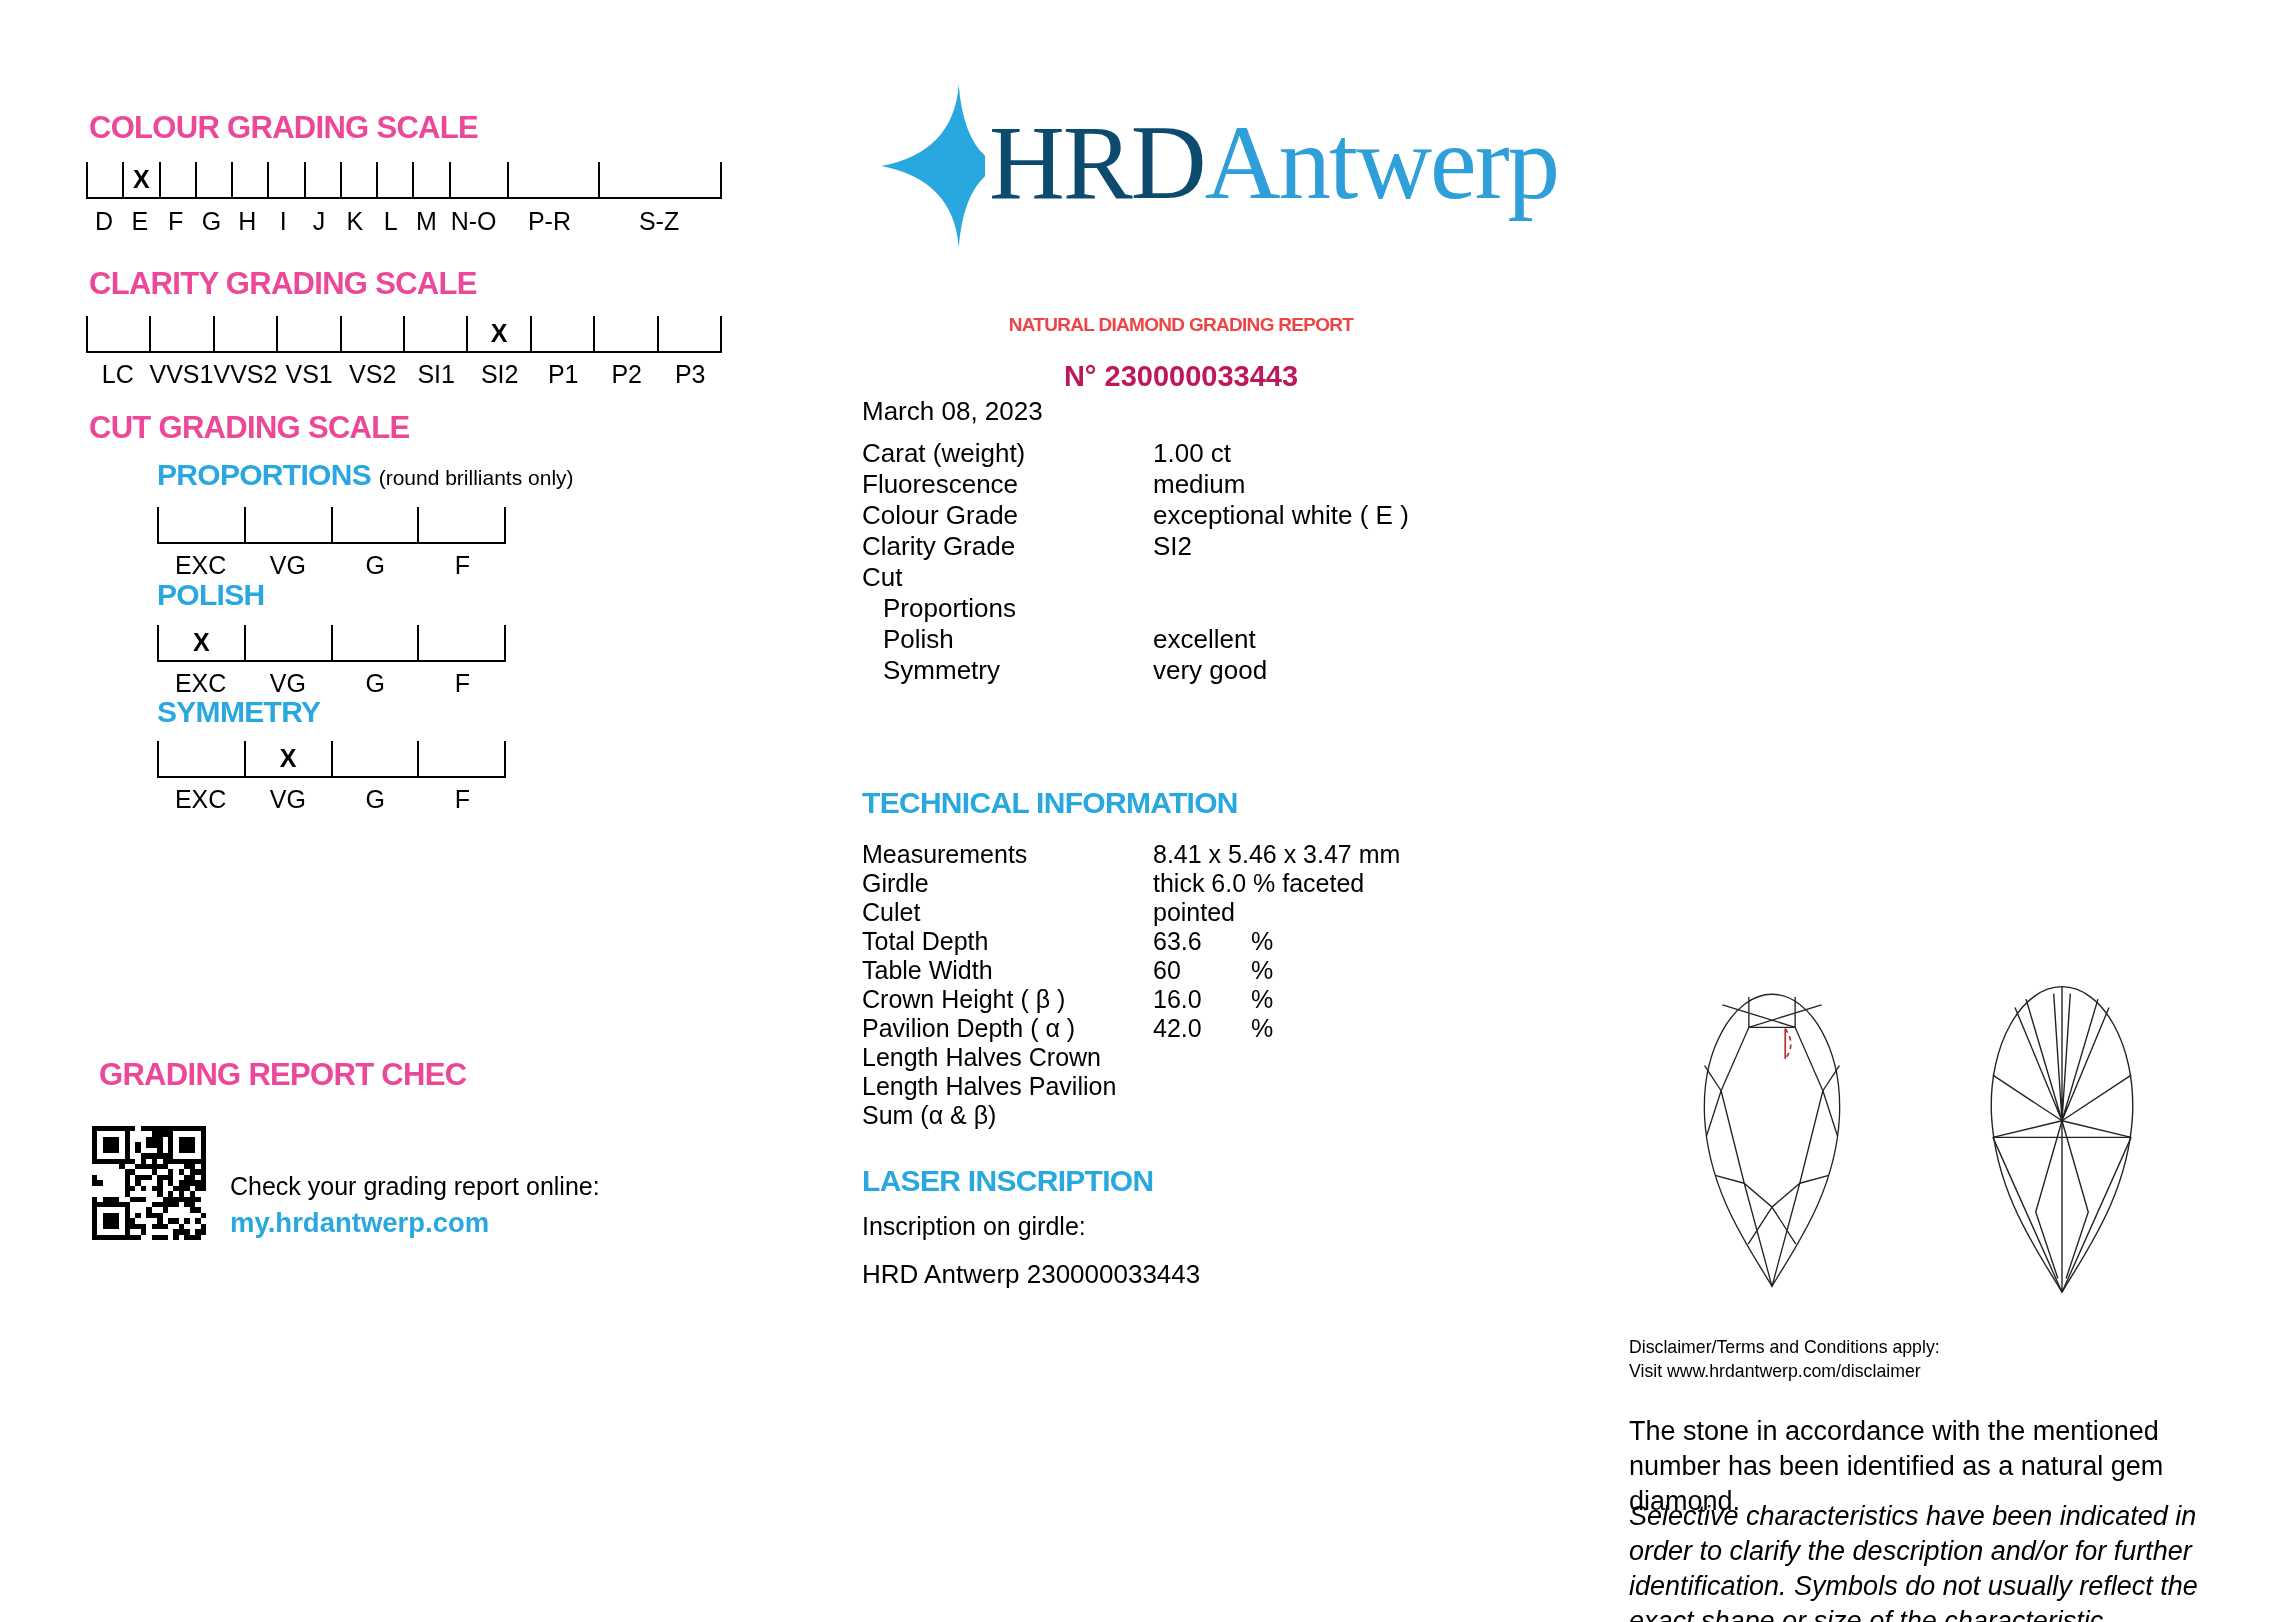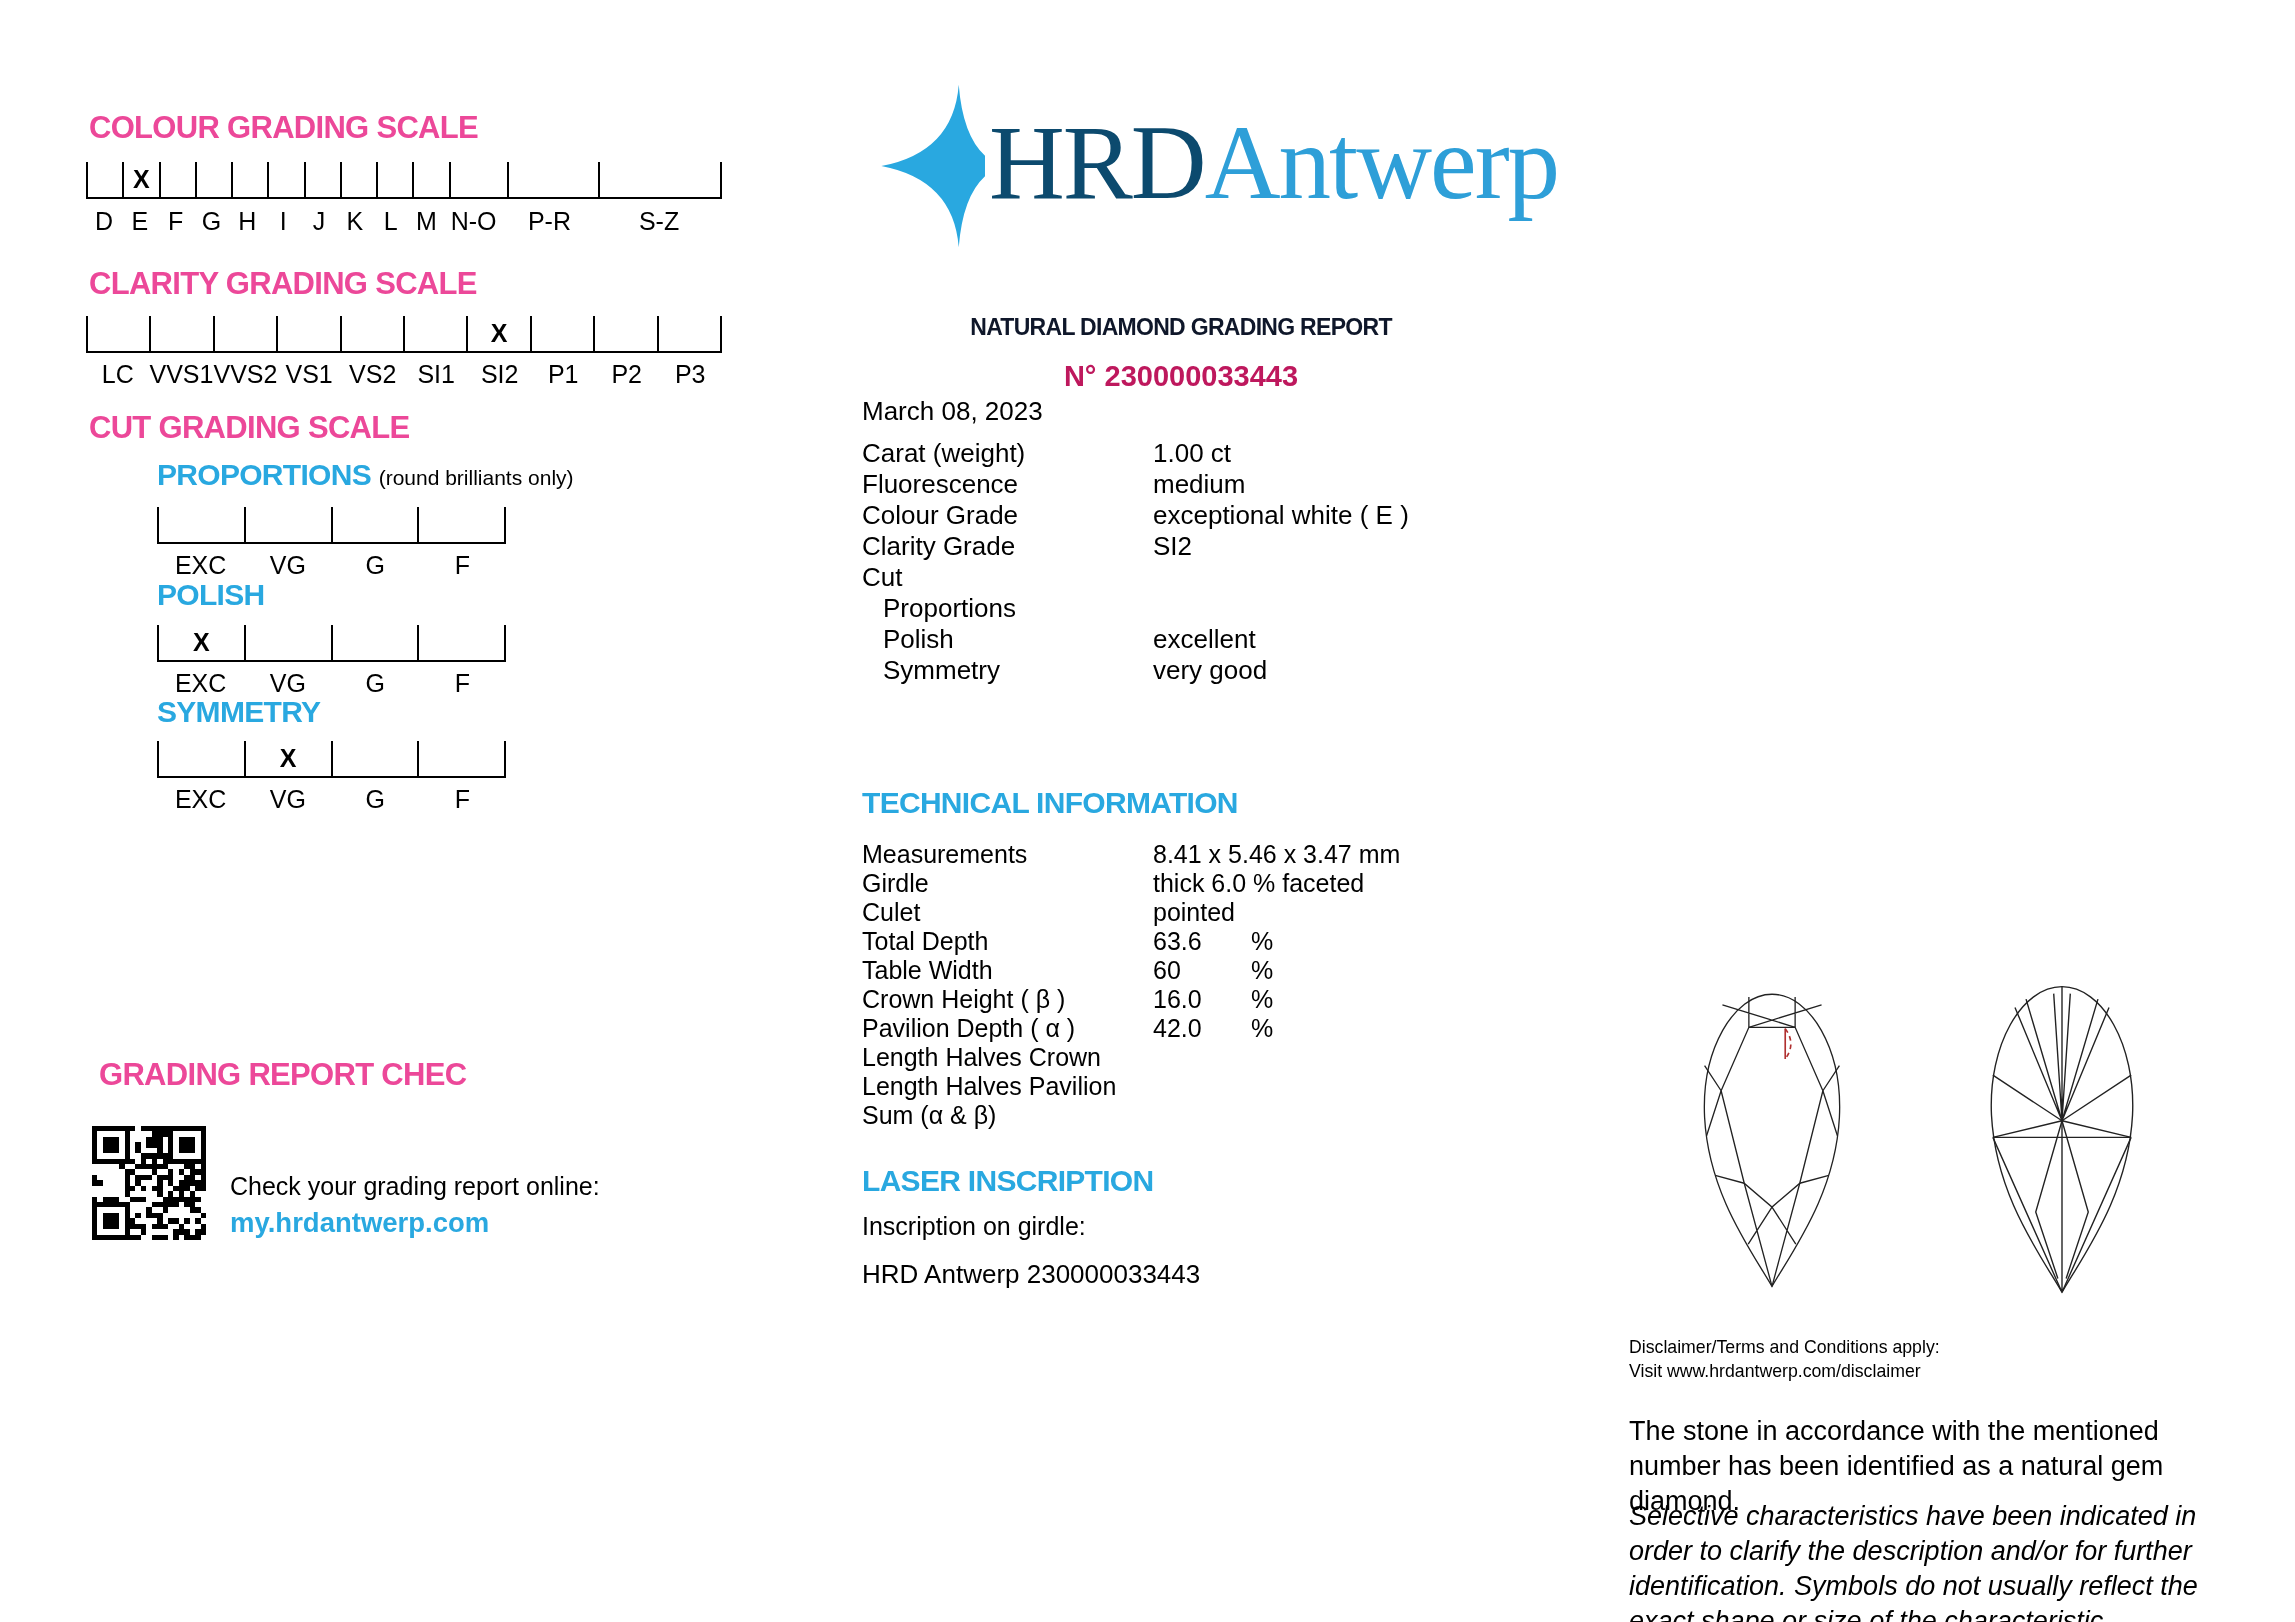--- a/index.html
+++ b/index.html
@@ -605,21 +605,21 @@
 
   <div class="abs" style="left:880px;top:84px;width:105px;height:164px">
     <svg width="105" height="164" viewBox="-106 -125 160 250">
       <path d="M14,-124 Q22,-21 80,0 Q22,21 14,124 Q6,21 -104,0 Q6,-21 14,-124 Z" fill="#29A8E0"></path>
     </svg>
   </div>
   <div class="abs logo-text" style="left:989px;top:110px">
     <span class="logo-hrd">HRD</span><span class="logo-ant">Antwerp</span>
   </div>
 
-  <div class="abs center" style="left:857px;top:314px;width:648px;font-size:23px;font-weight:bold;color:#0f172a;letter-spacing:-0.7px">NATURAL DIAMOND GRADING REPORT</div>
+  <div class="abs center" style="left:857px;top:314px;width:648px;font-size:19px;font-weight:bold;color:#ef4444;letter-spacing:-0.7px">NATURAL DIAMOND GRADING REPORT</div>
   <div class="abs center" style="left:857px;top:360px;width:648px;font-size:29px;font-weight:bold;color:#be185d">N° 230000033443</div>
   <div class="abs" style="left:862px;top:396px;font-size:26px">March 08, 2023</div>
 
   <div class="abs" style="left:862px;top:438px">
     <div class="row"><span class="lab">Carat (weight)</span><span>1.00 ct</span></div>
     <div class="row"><span class="lab">Fluorescence</span><span>medium</span></div>
     <div class="row"><span class="lab">Colour Grade</span><span>exceptional white ( E )</span></div>
     <div class="row"><span class="lab">Clarity Grade</span><span>SI2</span></div>
     <div class="row"><span class="lab">Cut</span><span></span></div>
     <div class="row"><span class="lab ind">Proportions</span><span></span></div>

